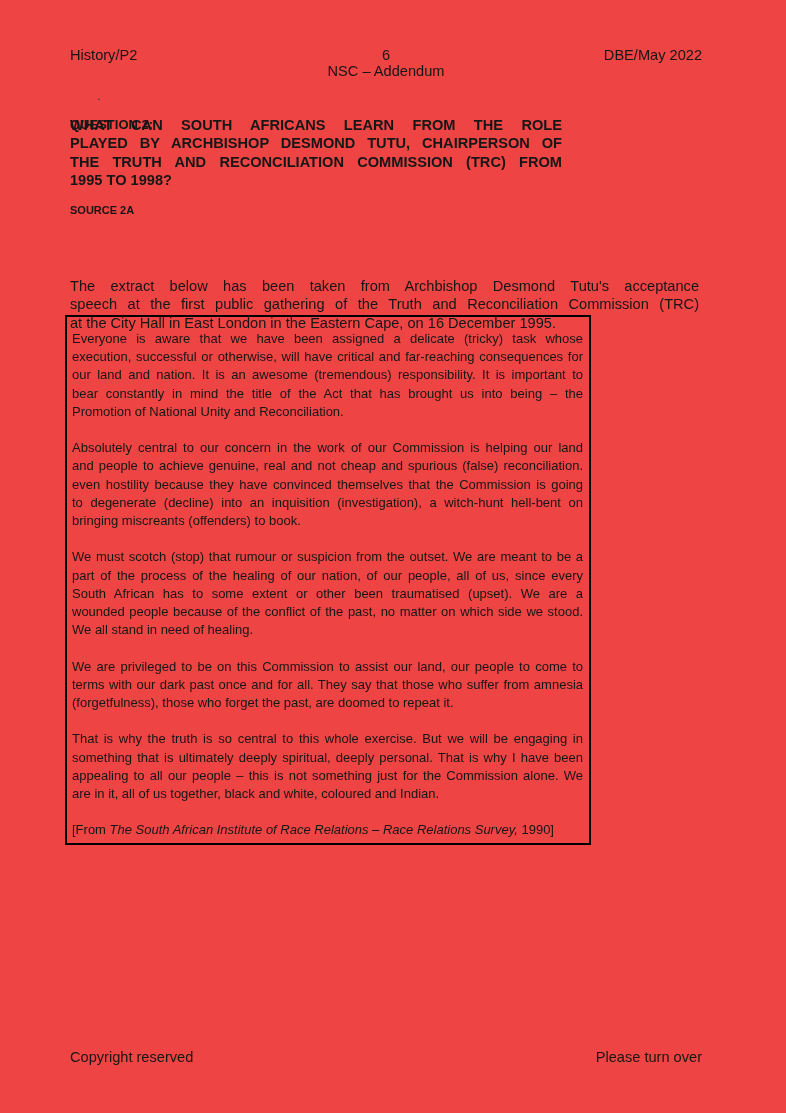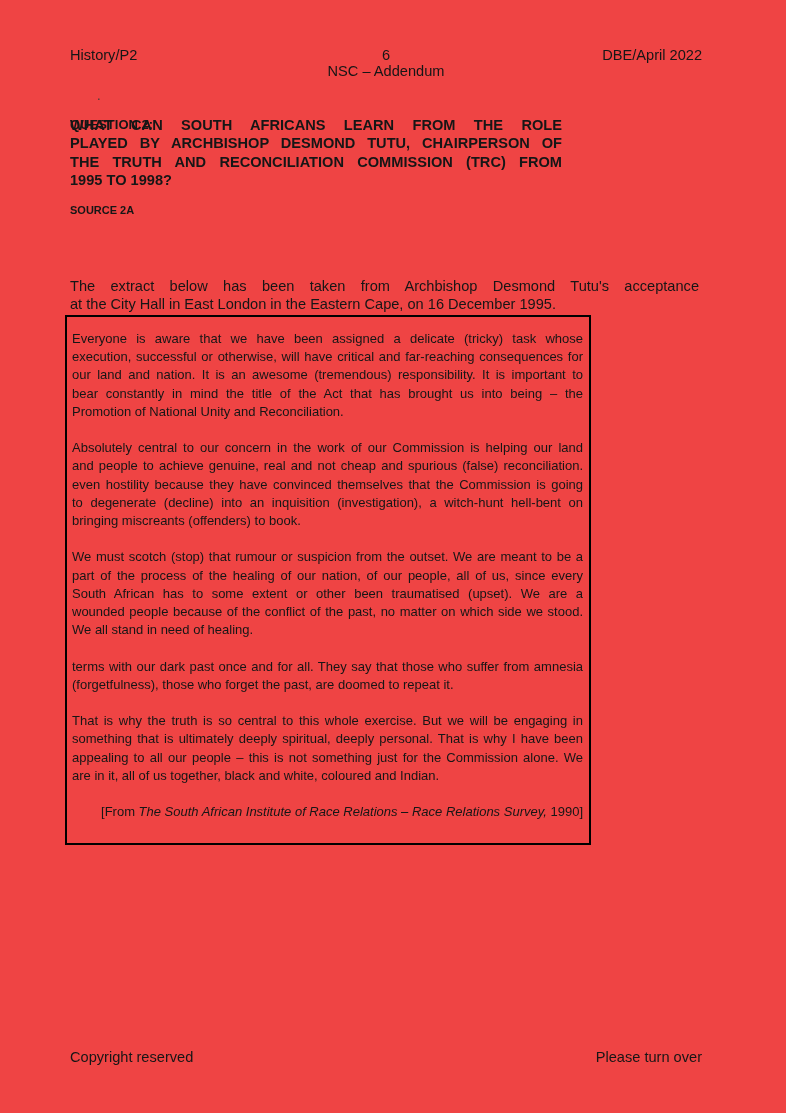--- a/index.html
+++ b/index.html
@@ -39,53 +39,54 @@
     left: 65px; top: 315px; width: 526px; height: 530px;
     border: 2px solid #000000;
     box-sizing: border-box;
     padding: 13px 6px 0 5px;
     font-size: 13px; line-height: 18.2px;
     overflow: hidden;
   }
   .para { margin: 0 0 18.2px 0; }
   .jline { text-align: justify; text-align-last: justify; text-justify: inter-word; }
   .jline.last { text-align-last: left; }
-  .attribution { text-align: right; }
+  .attribution { }
   .attribution .it { font-style: italic; }
 
   .footer { font-size: 14.6px; }
   .footer-left  { left: 70px; top: 1049px; }
   .footer-right { left: 70px; top: 1049px; width: 632px; text-align: right; }
 </style>
 </head>
 <body>
 
 <div class="page">
 
   <div class="abs hdr hdr-left">History/P2</div>
   <div class="abs hdr hdr-center">6</div>
   <div class="abs hdr hdr-sub">NSC – Addendum</div>
-  <div class="abs hdr hdr-right">DBE/April 2022</div>
+  <div class="abs hdr hdr-right">DBE/May 2022</div>
 
   <div class="abs stray-dot">.</div>
 
   <div class="abs question-block">
     <div class="q-label">QUESTION 2:</div>
     <div class="q-lines">
         <div class="jline">WHAT CAN SOUTH AFRICANS LEARN FROM THE ROLE</div>
         <div class="jline">PLAYED BY ARCHBISHOP DESMOND TUTU, CHAIRPERSON OF</div>
         <div class="jline">THE TRUTH AND RECONCILIATION COMMISSION (TRC) FROM</div>
         <div class="jline last">1995 TO 1998?</div>
       </div>
   </div>
 
   <div class="abs source-label">SOURCE 2A</div>
 
   <div class="abs intro">
       <div class="jline">The extract below has been taken from Archbishop Desmond Tutu's acceptance</div>
+      <div class="jline">speech at the first public gathering of the Truth and Reconciliation Commission (TRC)</div>
       <div class="jline last">at the City Hall in East London in the Eastern Cape, on 16 December 1995.</div>
     </div>
 
   <div class="abs extract-box">
     <div>
         <div class="para">
           <div class="jline">Everyone is aware that we have been assigned a delicate (tricky) task whose</div>
           <div class="jline">execution, successful or otherwise, will have critical and far-reaching consequences for</div>
           <div class="jline">our land and nation. It is an awesome (tremendous) responsibility. It is important to</div>
           <div class="jline">bear constantly in mind the title of the Act that has brought us into being – the</div>
@@ -99,20 +100,21 @@
           <div class="jline last">bringing miscreants (offenders) to book.</div>
         </div>
         <div class="para">
           <div class="jline">We must scotch (stop) that rumour or suspicion from the outset. We are meant to be a</div>
           <div class="jline">part of the process of the healing of our nation, of our people, all of us, since every</div>
           <div class="jline">South African has to some extent or other been traumatised (upset). We are a</div>
           <div class="jline">wounded people because of the conflict of the past, no matter on which side we stood.</div>
           <div class="jline last">We all stand in need of healing.</div>
         </div>
         <div class="para">
+          <div class="jline">We are privileged to be on this Commission to assist our land, our people to come to</div>
           <div class="jline">terms with our dark past once and for all. They say that those who suffer from amnesia</div>
           <div class="jline last">(forgetfulness), those who forget the past, are doomed to repeat it.</div>
         </div>
         <div class="para">
           <div class="jline">That is why the truth is so central to this whole exercise. But we will be engaging in</div>
           <div class="jline">something that is ultimately deeply spiritual, deeply personal. That is why I have been</div>
           <div class="jline">appealing to all our people – this is not something just for the Commission alone. We</div>
           <div class="jline last">are in it, all of us together, black and white, coloured and Indian.</div>
         </div>
       </div>

